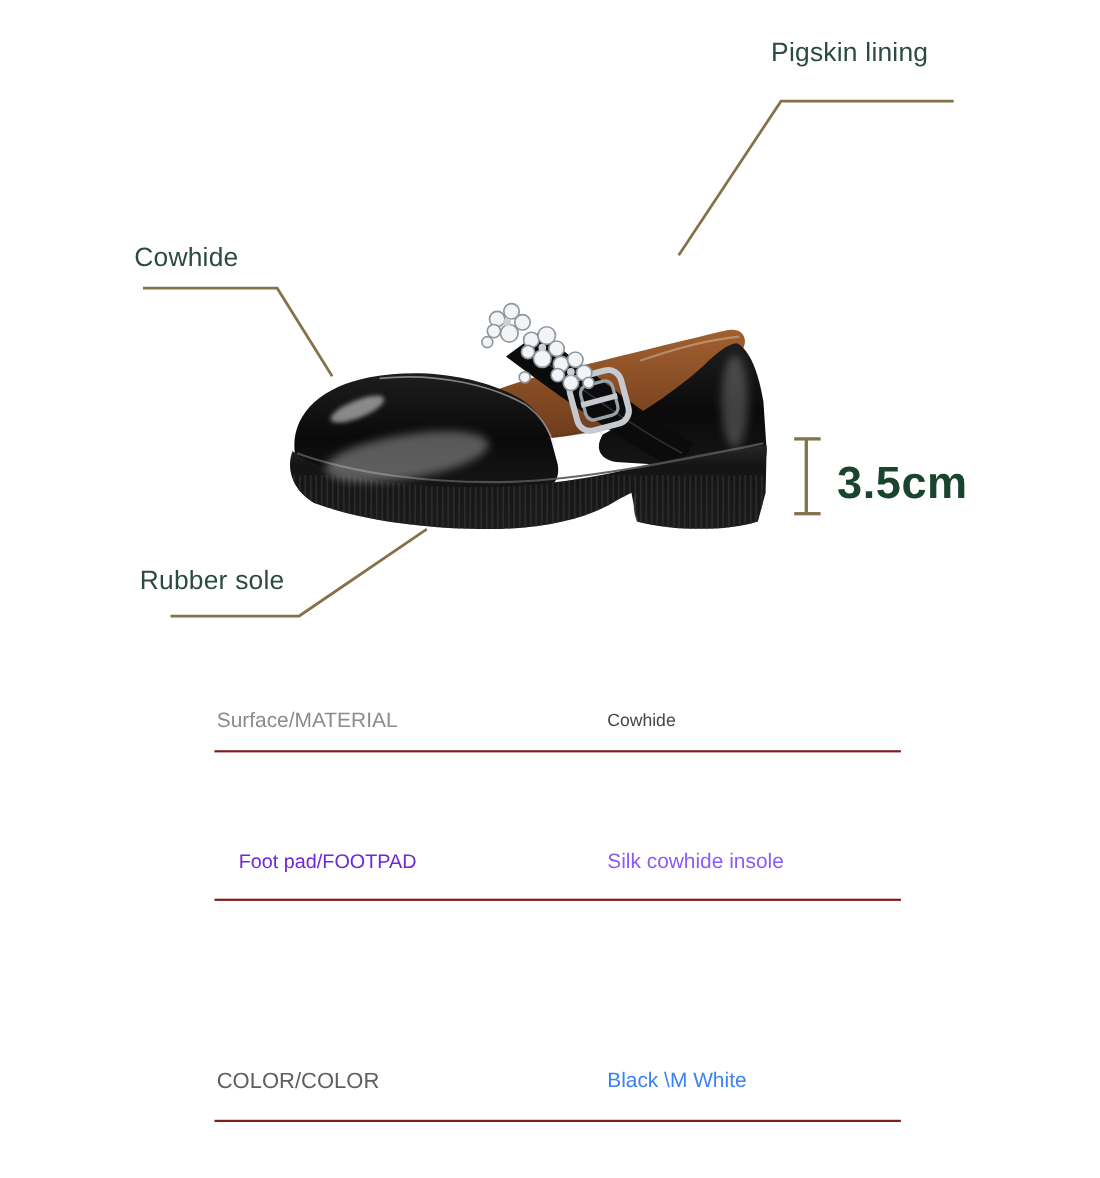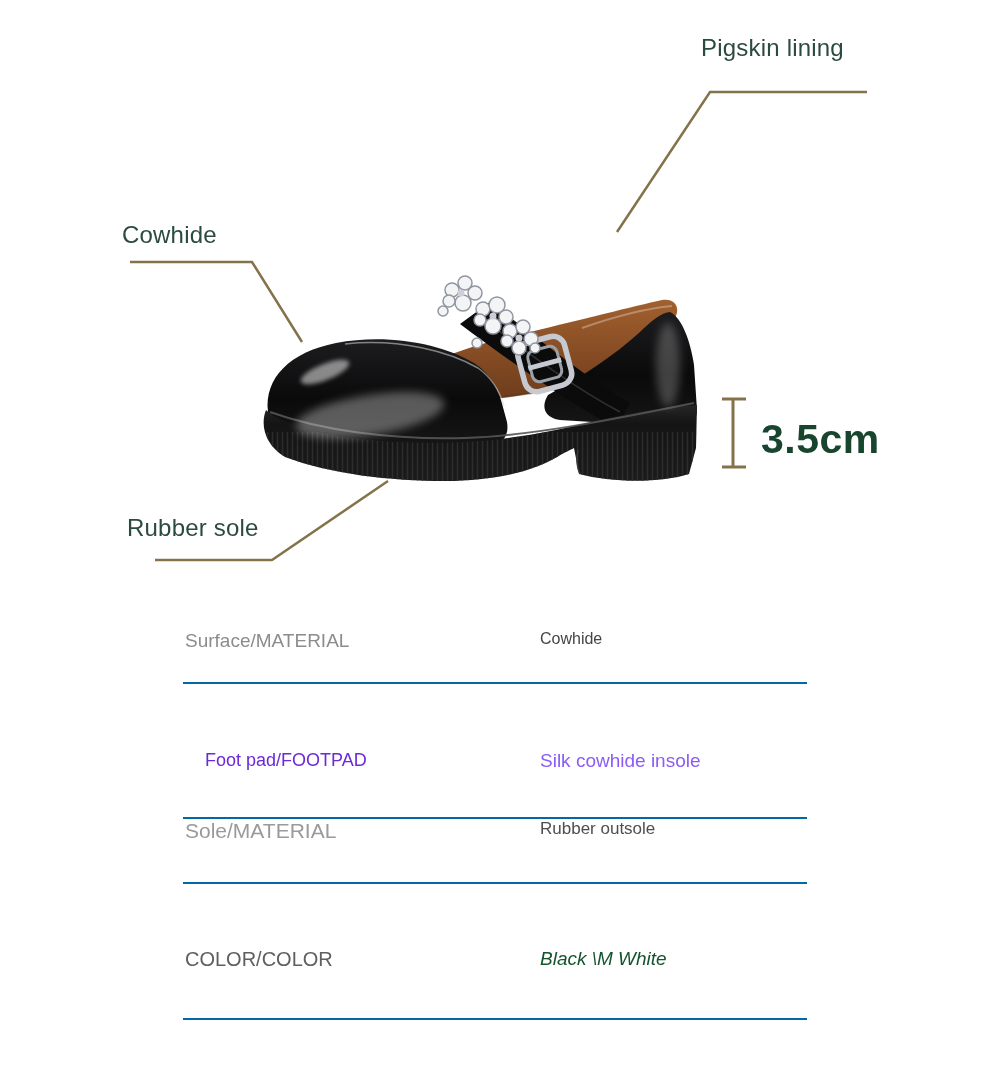--- a/index.html
+++ b/index.html
@@ -19,37 +19,37 @@
     position:absolute;left:761px;top:416px;color:#19452e;
     font-size:41px;font-weight:700;letter-spacing:0.5px;white-space:nowrap;
   }
   
   .lines-overlay{position:absolute;left:0;top:0;width:1000px;height:1071px;pointer-events:none;}
   
   .shoe-svg{position:absolute;left:230px;top:260px;width:490px;height:240px;}
   
   .spec-table{position:absolute;left:183px;top:630px;width:624px;height:392px;}
   .spec-row{
-    position:absolute;left:0;width:624px;display:flex;align-items:flex-start;
-    border-bottom:2px solid #0369a1;box-sizing:border-box;
+    position:absolute;left:12px;width:624px;display:flex;align-items:center;
+    border-bottom:2px solid #7f1d1d;box-sizing:border-box;
   }
   .spec-label{margin-left:2px;white-space:nowrap;}
   .spec-value{position:absolute;left:357px;white-space:nowrap;}
   .row-0 .spec-label{font-size:19px;color:#8c8c8c;}
   .row-0 .spec-value{font-size:16px;color:#454545;}
   .row-1 .spec-label{font-size:19px;color:#757575;}
   .row-1 .spec-value{font-size:17px;color:#3c3c3c;}
   .row-2 .spec-label{font-size:18px;color:#6d28d9;margin-left:22px;}
   .row-2 .spec-value{font-size:19px;color:#8b5cf6;}
   .row-3 .spec-label{font-size:21px;color:#9a9a9a;}
   .row-3 .spec-value{font-size:17px;color:#4e4e4e;}
   .row-4 .spec-label{font-size:20px;color:#8a8a8a;}
   .row-4 .spec-value{font-size:29px;color:#2e2e2e;letter-spacing:0.5px;}
   .row-5 .spec-label{font-size:20px;color:#5f5f5f;}
-  .row-5 .spec-value{font-size:19px;color:#14532d;font-style:italic;}
+  .row-5 .spec-value{font-size:19px;color:#3b82f6;}
 </style>
 </head>
 <body>
 
 <div class="canvas">
 
   <svg class="shoe-svg" viewBox="0 0 490 240" aria-hidden="true">
     <defs>
       <linearGradient id="liningGrad" x1="0" y1="0" x2="0" y2="1">
         <stop offset="0" stop-color="#a2602e"></stop>
@@ -154,23 +154,19 @@
 
   <div class="spec-table">
     <div class="spec-row row-0" style="top:0;height:54px;">
       <div class="spec-label">Surface/MATERIAL</div>
       <div class="spec-value">Cowhide</div>
     </div>
     <div class="spec-row row-2" style="top:120px;height:69px;">
       <div class="spec-label">Foot pad/FOOTPAD</div>
       <div class="spec-value">Silk cowhide insole</div>
     </div>
-    <div class="spec-row row-3" style="top:189px;height:65px;">
-      <div class="spec-label">Sole/MATERIAL</div>
-      <div class="spec-value">Rubber outsole</div>
-    </div>
     <div class="spec-row row-5" style="top:318px;height:72px;">
       <div class="spec-label">COLOR/COLOR</div>
       <div class="spec-value">Black \M White</div>
     </div>
   </div>
 
 </div>
 
 </body></html>

